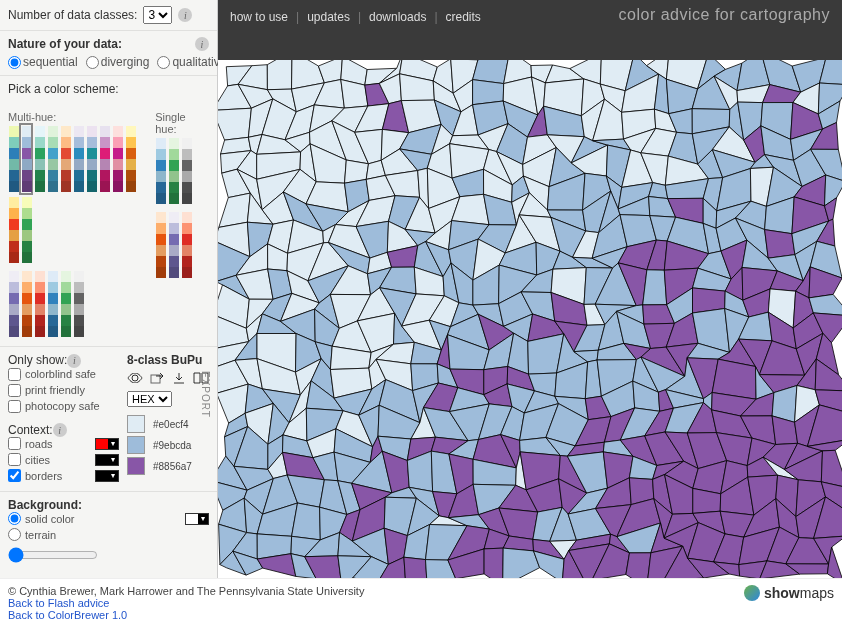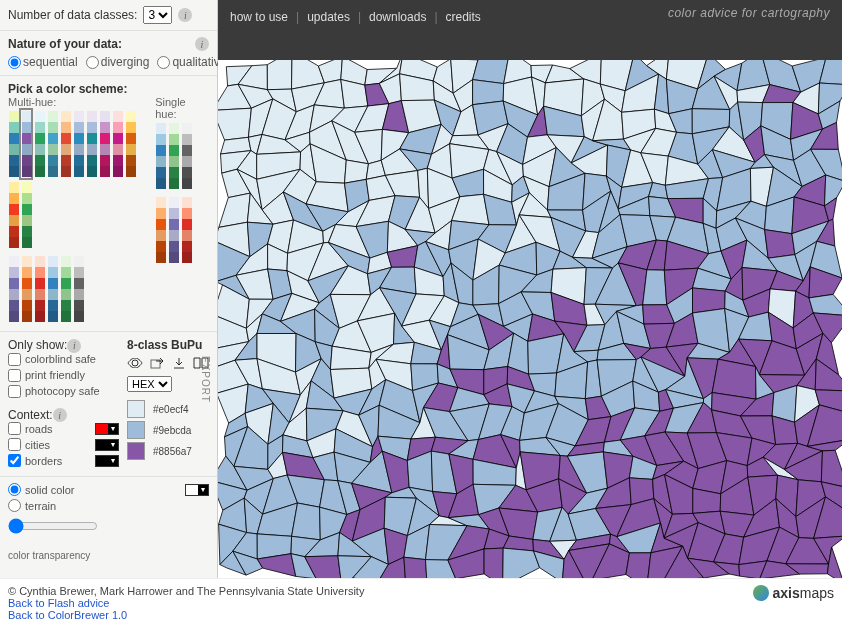--- a/index.html
+++ b/index.html
@@ -10,38 +10,38 @@
 .content { flex: 1; display: flex; flex-direction: column; }
 
 .topbar { height: 60px; background: #3a3a3a; display: flex; align-items: flex-start; justify-content: space-between; padding: 8px 12px 0 12px; color: #ccc; position: relative; }
 .topbar .links { display: flex; gap: 4px; font-size: 12px; padding-top: 2px; }
 .topbar .links span { color: #ddd; cursor: pointer; }
 .topbar .links .sep { color: #777; margin: 0 4px; }
 .brand { text-align: right; }
 .brand .title { font-size: 22px; letter-spacing: 4px; font-weight: 300; font-family: "Arial Narrow", Arial, sans-serif; }
 .brand .title .cb { color: #fff; }
 .brand .title .v2 { color: #d97a1a; font-weight: 400; }
-.brand .tagline { font-size: 12px; color: #aaa; letter-spacing: 0.5px; margin-top: -2px; font-style: italic; }
+.brand .tagline { font-size: 16px; color: #aaa; letter-spacing: 0.5px; margin-top: -2px; }
 
 .map { flex: 1; position: relative; overflow: hidden; background: #fff; }
 .map svg { width: 100%; height: 100%; display: block; }
 
 .section { padding: 6px 8px; border-bottom: 1px solid #e0e0de; }
 .section .hd { display: flex; align-items: center; justify-content: space-between; margin-bottom: 4px; }
 .section .hd .label { font-weight: bold; font-size: 12px; color: #333; }
 .info-icon { display: inline-flex; width: 14px; height: 14px; border-radius: 50%; background: #ccc; color: #666; font-size: 10px; align-items: center; justify-content: center; font-style: italic; font-family: Georgia, serif; cursor: pointer; }
 
 .num-classes { display: flex; align-items: center; gap: 6px; }
 .num-classes select { font-size: 12px; }
 
 .nature { display: flex; gap: 8px; align-items: center; font-size: 12px; margin-top: 2px; }
 .nature label { display: flex; align-items: center; gap: 2px; cursor: pointer; color: #555; }
 
 .scheme-area { padding: 6px 8px 8px 8px; border-bottom: 1px solid #e0e0de; }
-.scheme-label { font-weight: bold; font-size: 12px; margin-bottom: 0; }
+.scheme-label { font-weight: normal; font-size: 12px; margin-bottom: 15px; }
 .scheme-groups { display: flex; gap: 20px; }
 .scheme-col { display: flex; flex-direction: column; }
 .scheme-col .sub { font-size: 11px; color: #666; margin-bottom: 2px; }
 .ramps { display: flex; gap: 3px; flex-wrap: wrap; max-width: 130px; }
 .ramps.single { max-width: 60px; }
 .ramp { display: flex; flex-direction: column; width: 10px; cursor: pointer; border: 1px solid transparent; }
 .ramp.selected { outline: 2px solid #888; outline-offset: 0; }
 .ramp .sw { width: 10px; height: 11px; }
 .ramps-row2 { margin-top: 6px; }
 
@@ -422,20 +422,21 @@
               <div class="legend-row">
                 <div class="box" style="background: rgb(136, 86, 167);"></div>
                 <div class="hex">#8856a7</div>
               </div>
             </div>
           <div class="export-label">EXPORT</div>
         </div>
       </div>
 
       <div class="bg-section">
+        <div class="hd"><span class="label">Background:</span></div>
         <div class="bg">
           <div class="opt">
             <span class="bg-left">
                 <input type="radio" name="bg" checked="" style=""> 
                 <span>solid color</span>
               </span>
             <span class="swatch-dd">
                 <span class="sw" style="background:#ffffff"></span>
                 <span class="arrow">▾</span>
               </span>
@@ -1050,16 +1051,16 @@
   </div>
 
   <div class="footer">
     <div>
       <div>© Cynthia Brewer, Mark Harrower and The Pennsylvania State University</div>
       <a href="#">Back to Flash advice</a>
       <a href="#">Back to ColorBrewer 1.0</a>
     </div>
     <div class="axismaps">
       <span class="globe"></span>
-      <span><b>axis</b><span>maps</span></span>
+      <span><b>show</b><span>maps</span></span>
     </div>
   </div>
 </div>
 
 </body></html>

